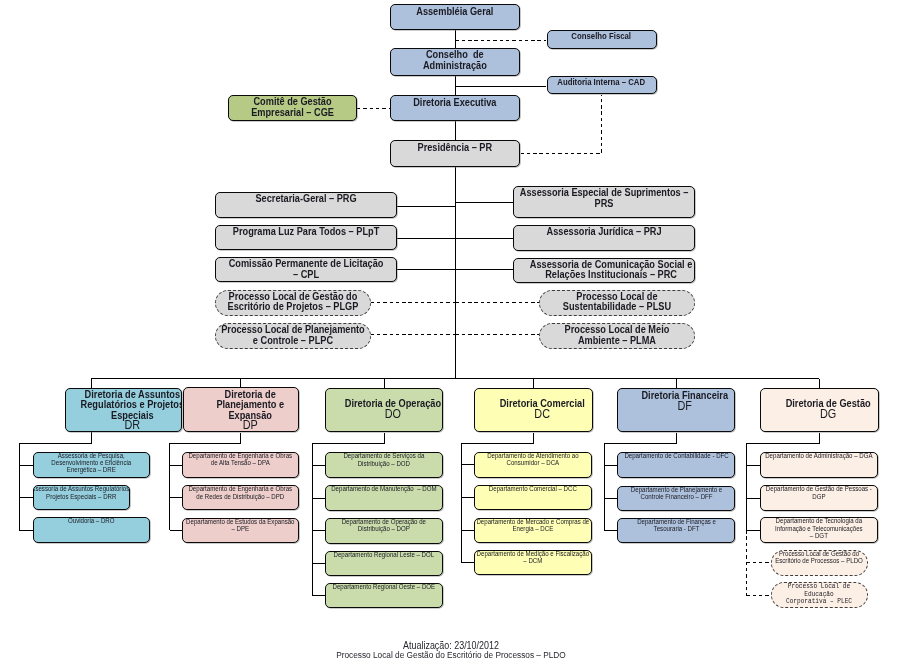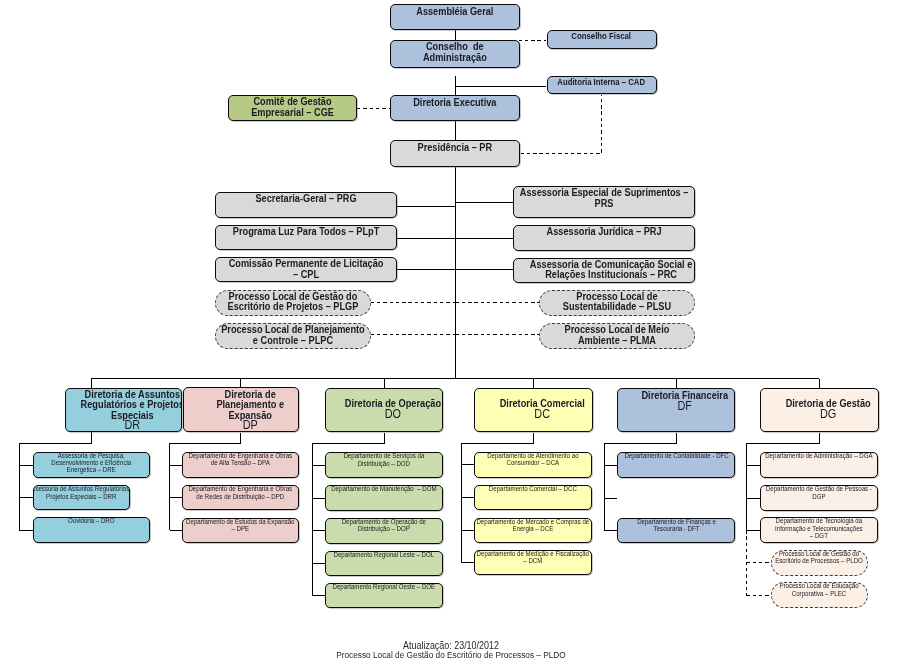--- a/index.html
+++ b/index.html
@@ -83,21 +83,21 @@
 <line x1="746.4" y1="530.5" x2="760.2" y2="530.5" stroke="#000" stroke-width="1.0"></line>
 <line x1="746.4" y1="562.5" x2="770.5" y2="562.5" stroke="#000" stroke-width="1.0" stroke-dasharray="3.4,2.9"></line>
 <line x1="746.4" y1="595.5" x2="770.5" y2="595.5" stroke="#000" stroke-width="1.0" stroke-dasharray="3.4,2.9"></line>
 <line x1="746.5" y1="443.1" x2="746.5" y2="530.1" stroke="#000" stroke-width="1.0"></line>
 <line x1="746.5" y1="530.1" x2="746.5" y2="595.25" stroke="#000" stroke-width="1.0" stroke-dasharray="3.4,2.9"></line>
 <line x1="91.05" y1="378.5" x2="819.45" y2="378.5" stroke="#000" stroke-width="1.0"></line>
 </svg>
 <div class="box bold" style="left: 390px; top: 4px; width: 130px; height: 25.5px; font-size: 10.7px; line-height: 1.15; background: rgb(174, 193, 220);">
       <span class="t" style="width:147.67px;">Assembléia Geral</span>
     </div>
-<div class="box bold" style="left: 390px; top: 40px; width: 130px; height: 27.5px; font-size: 10.7px; line-height: 1.06; background: rgb(174, 193, 220);">
+<div class="box bold" style="left: 390px; top: 48px; width: 130px; height: 27.5px; font-size: 10.7px; line-height: 1.06; background: rgb(174, 193, 220);">
       <span class="t" style="width:147.67px;">Conselho &nbsp;de
 Administração</span>
     </div>
 <div class="box bold" style="left: 390px; top: 95px; width: 130px; height: 25.5px; font-size: 10.7px; line-height: 1.15; background: rgb(174, 193, 220);">
       <span class="t" style="width:147.67px;">Diretoria Executiva</span>
     </div>
 <div class="box bold" style="left: 390px; top: 140px; width: 130px; height: 26.5px; font-size: 10.7px; line-height: 1.15; background: rgb(217, 217, 217);">
       <span class="t" style="width:147.67px;">Presidência – PR</span>
     </div>
 <div class="box bold" style="left: 546.6px; top: 29.7px; width: 110px; height: 19px; font-size: 9.05px; line-height: 1.15; background: rgb(174, 193, 220);">
@@ -223,20 +223,24 @@
       <span class="t" style="width:133.72px;">Departamento de Medição e Fiscalização
 – DCM</span>
     </div>
 <div class="box bold dircell" style="left: 617.4px; top: 387.7px; width: 117.8px; height: 44.3px; font-size: 10.72px; line-height: 1; padding-bottom: 17px; background: rgb(174, 193, 220);">
       <span class="t" style="width:133.49px;">Diretoria Financeira</span>
       <span class="t" style="font-weight:normal;line-height:0.9;font-size:12.64px;width:133.49px;">DF</span>
     </div>
 <div class="box" style="left: 617.4px; top: 452px; width: 117.5px; height: 26px; font-size: 7.12px; line-height: 1.025; background: rgb(174, 193, 220);">
       <span class="t" style="width:133.14px;">Departamento de Contabilidade - DFC</span>
     </div>
+<div class="box" style="left: 617.4px; top: 485.5px; width: 117.5px; height: 25px; font-size: 7.12px; line-height: 1.025; background: rgb(174, 193, 220);">
+      <span class="t" style="width:133.14px;">Departamento de Planejamento e
+Controle Financeiro – DFF</span>
+    </div>
 <div class="box" style="left: 617.4px; top: 517.7px; width: 117.5px; height: 25.7px; font-size: 7.12px; line-height: 1.025; background: rgb(174, 193, 220);">
       <span class="t" style="width:133.14px;">Departamento de Finanças e
 Tesouraria - DFT</span>
     </div>
 <div class="box bold dircell" style="left: 760.2px; top: 387.7px; width: 118.5px; height: 44.6px; font-size: 10.72px; line-height: 1; padding-bottom: 1.2px; background: rgb(252, 239, 229);">
       <span class="t" style="width:134.3px;">Diretoria de Gestão</span>
       <span class="t" style="font-weight:normal;line-height:0.9;font-size:12.64px;width:134.3px;">DG</span>
     </div>
 <div class="box" style="left: 760.2px; top: 452.3px; width: 118px; height: 25.8px; font-size: 7.12px; line-height: 1.025; background: rgb(252, 239, 229);">
       <span class="t" style="width:133.72px;">Departamento de Administração – DGA</span>
@@ -247,21 +251,21 @@
     </div>
 <div class="box" style="left: 760.2px; top: 517.4px; width: 118px; height: 25.4px; font-size: 7.12px; line-height: 1.025; background: rgb(252, 239, 229);">
       <span class="t" style="width:133.72px;">Departamento de Tecnologia da
 Informação e Telecomunicações
 – DGT</span>
     </div>
 <div class="box dashed" style="left: 770.5px; top: 549.5px; width: 97.6px; height: 26.1px; font-size: 7.12px; line-height: 1.025; background: rgb(252, 239, 229);">
       <span class="t" style="width:110.0px;">Processo Local de Gestão do
 Escritório de Processos – PLDO</span>
     </div>
-<div class="box dashed" style="left: 770.5px; top: 582.4px; width: 97.6px; height: 25.7px; font-size: 7.12px; line-height: 1.025; background: rgb(252, 239, 229);">
+<div class="box dashed" style="left: 770.5px; top: 582.4px; width: 97.6px; height: 25.7px; font-size: 7.12px; line-height: 1.025; background: rgb(252, 239, 229); font-family: Liberation Mono, monospace;">
       <span class="t" style="width:110.0px;">Processo Local de Educação
 Corporativa – PLEC</span>
     </div>
 <div class="footer" style="left:0;top:640.5px;width:902px;font-size:10.39px;line-height:1;">
       <span class="t">Atualização: 23/10/2012</span>
     </div>
 <div class="footer" style="left:0;top:650px;width:902px;font-size:9.65px;line-height:1;">
       <span class="t">Processo Local de Gestão do Escritório de Processos – PLDO</span>
     </div>
 </div>

